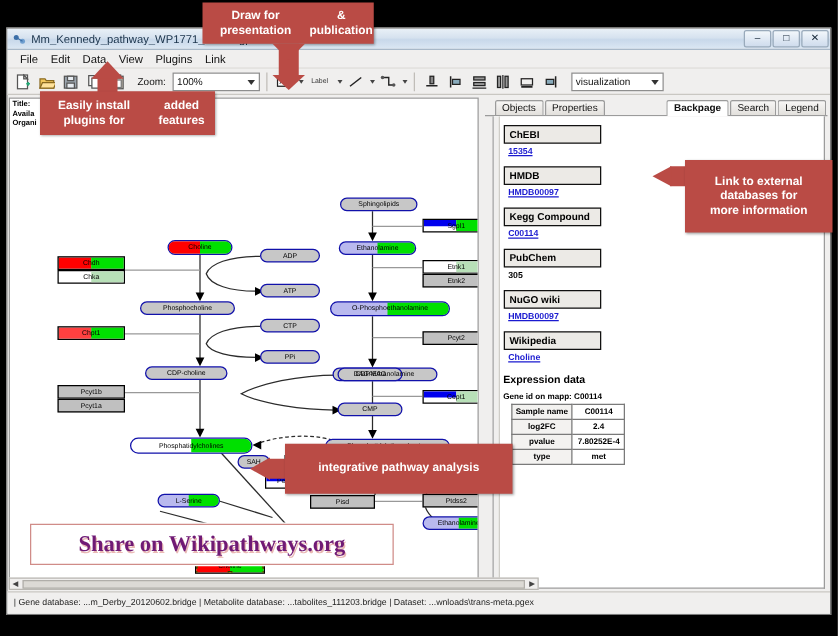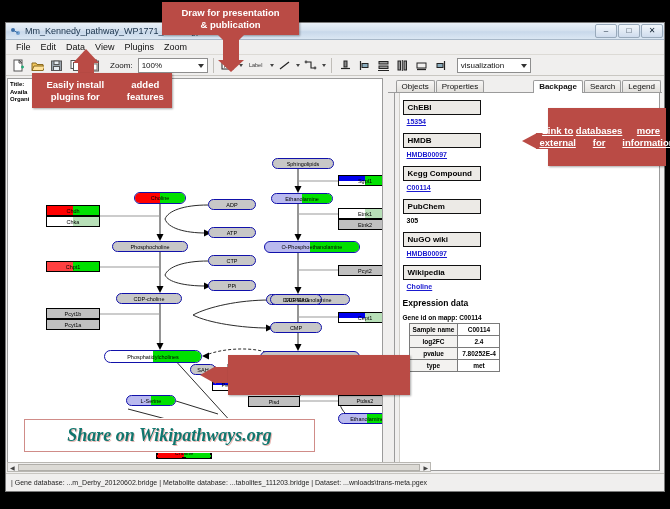--- a/index.html
+++ b/index.html
@@ -257,21 +257,21 @@
   }
   .share-box {
     position:absolute;
     border:1px solid #d08c88;
     background:#ffffff;
     display:flex;align-items:center;justify-content:center;
     z-index:55;
     box-shadow: 0 0 0 1px #fff;
   }
   .share-box span {
-    color:#0f766e; font-style:italic; font-weight:bold;
+    color:#701a75; font-weight:bold;
     font-size:18px;
     text-shadow: 1px 1px 0 #e9b8b4;
     font-family:"Liberation Serif", serif;
   }
 </style>
 </head>
 <body>
 
 <div id="screen">
 
@@ -292,21 +292,21 @@
         <span class="win-btn">✕</span>
       </span>
     </div>
 
     <div class="menubar">
       <span class="mi">File</span>
       <span class="mi">Edit</span>
       <span class="mi">Data</span>
       <span class="mi">View</span>
       <span class="mi">Plugins</span>
-      <span class="mi">Zoom</span>
+      <span class="mi">Link</span>
     </div>
 
     <div class="toolbar">
       <span class="tbtn">
         <svg width="13" height="13">
             <rect x="2" y="1" width="8" height="11" fill="#fff" stroke="#555"></rect>
             <path d="M7 1 L10 4 L7 4 Z" fill="#cfcfcf" stroke="#555"></path>
             <path d="M9 8 h3 M10.5 6.5 v3" stroke="#2a7" stroke-width="1.3"></path>
           </svg>
       </span>
@@ -691,44 +691,45 @@
       <span class="hs-arrow">◀</span>
       <span class="hs-thumb"></span>
       <span class="hs-arrow">▶</span>
     </div>
 
     <div class="statusbar">
       <span>| Gene database: ...m_Derby_20120602.bridge | Metabolite database: ...tabolites_111203.bridge | Dataset: ...wnloads\trans-meta.pgex</span>
     </div>
   </div>
 
-  <div class="callout" style="left:162px;top:2px;width:137px;height:33px;font-size:9.5px;flex-direction:column;">
+  <div class="callout" style="left:162px;top:2px;width:137px;height:33px;font-size:9.5px;flex-direction:row;">
     <span>Draw for presentation</span>
     <span>&amp; publication</span>
   </div>
   <div class="arrow-dn" style="left:218px;top:35px;border-left:13px solid transparent;border-right:13px solid transparent;border-top:13px solid #ba4b45;"></div>
   <div style="position:absolute;left:223px;top:35px;width:16px;height:28px;background:#ba4b45;z-index:49;"></div>
   <div class="arrow-dn" style="left:218px;top:60px;border-left:13px solid transparent;border-right:13px solid transparent;border-top:12px solid #ba4b45;z-index:51"></div>
 
   <div class="callout" style="left:32px;top:73px;width:140px;height:35px;font-size:9.5px;flex-direction:row;">
     <span>Easily install plugins for</span>
     <span>added features</span>
   </div>
   <div style="position:absolute;left:78px;top:62px;width:16px;height:13px;background:#ba4b45;z-index:49;"></div>
   <div class="arrow-up" style="left:73px;top:49px;border-left:13px solid transparent;border-right:13px solid transparent;border-bottom:14px solid #ba4b45;z-index:51"></div>
 
-  <div class="callout" style="left:548px;top:108px;width:118px;height:58px;font-size:9.5px;text-decoration:underline;">
+  <div class="callout" style="left:548px;top:128px;width:118px;height:58px;font-size:9.5px;flex-direction:column;">
     <span>Link  to external</span>
     <span>databases  for</span>
     <span>more information</span>
   </div>
   <div style="position:absolute;left:536px;top:133px;width:14px;height:16px;background:#ba4b45;z-index:49;"></div>
   <div class="arrow-lt" style="left:522px;top:133px;border-top:8px solid transparent;border-bottom:8px solid transparent;border-right:15px solid #ba4b45;z-index:51"></div>
 
   <div class="callout" style="left:228px;top:355px;width:182px;height:40px;font-size:9.5px;flex-direction:column;">
+    <span>integrative pathway analysis</span>
   </div>
   <div style="position:absolute;left:215px;top:367px;width:15px;height:16px;background:#ba4b45;z-index:49;"></div>
   <div class="arrow-lt" style="left:200px;top:366px;border-top:9px solid transparent;border-bottom:9px solid transparent;border-right:16px solid #ba4b45;z-index:51"></div>
 
   <div class="share-box" style="left:24px;top:419px;width:291px;height:33px;">
     <span>Share on Wikipathways.org</span>
   </div>
 
 </div>
 

